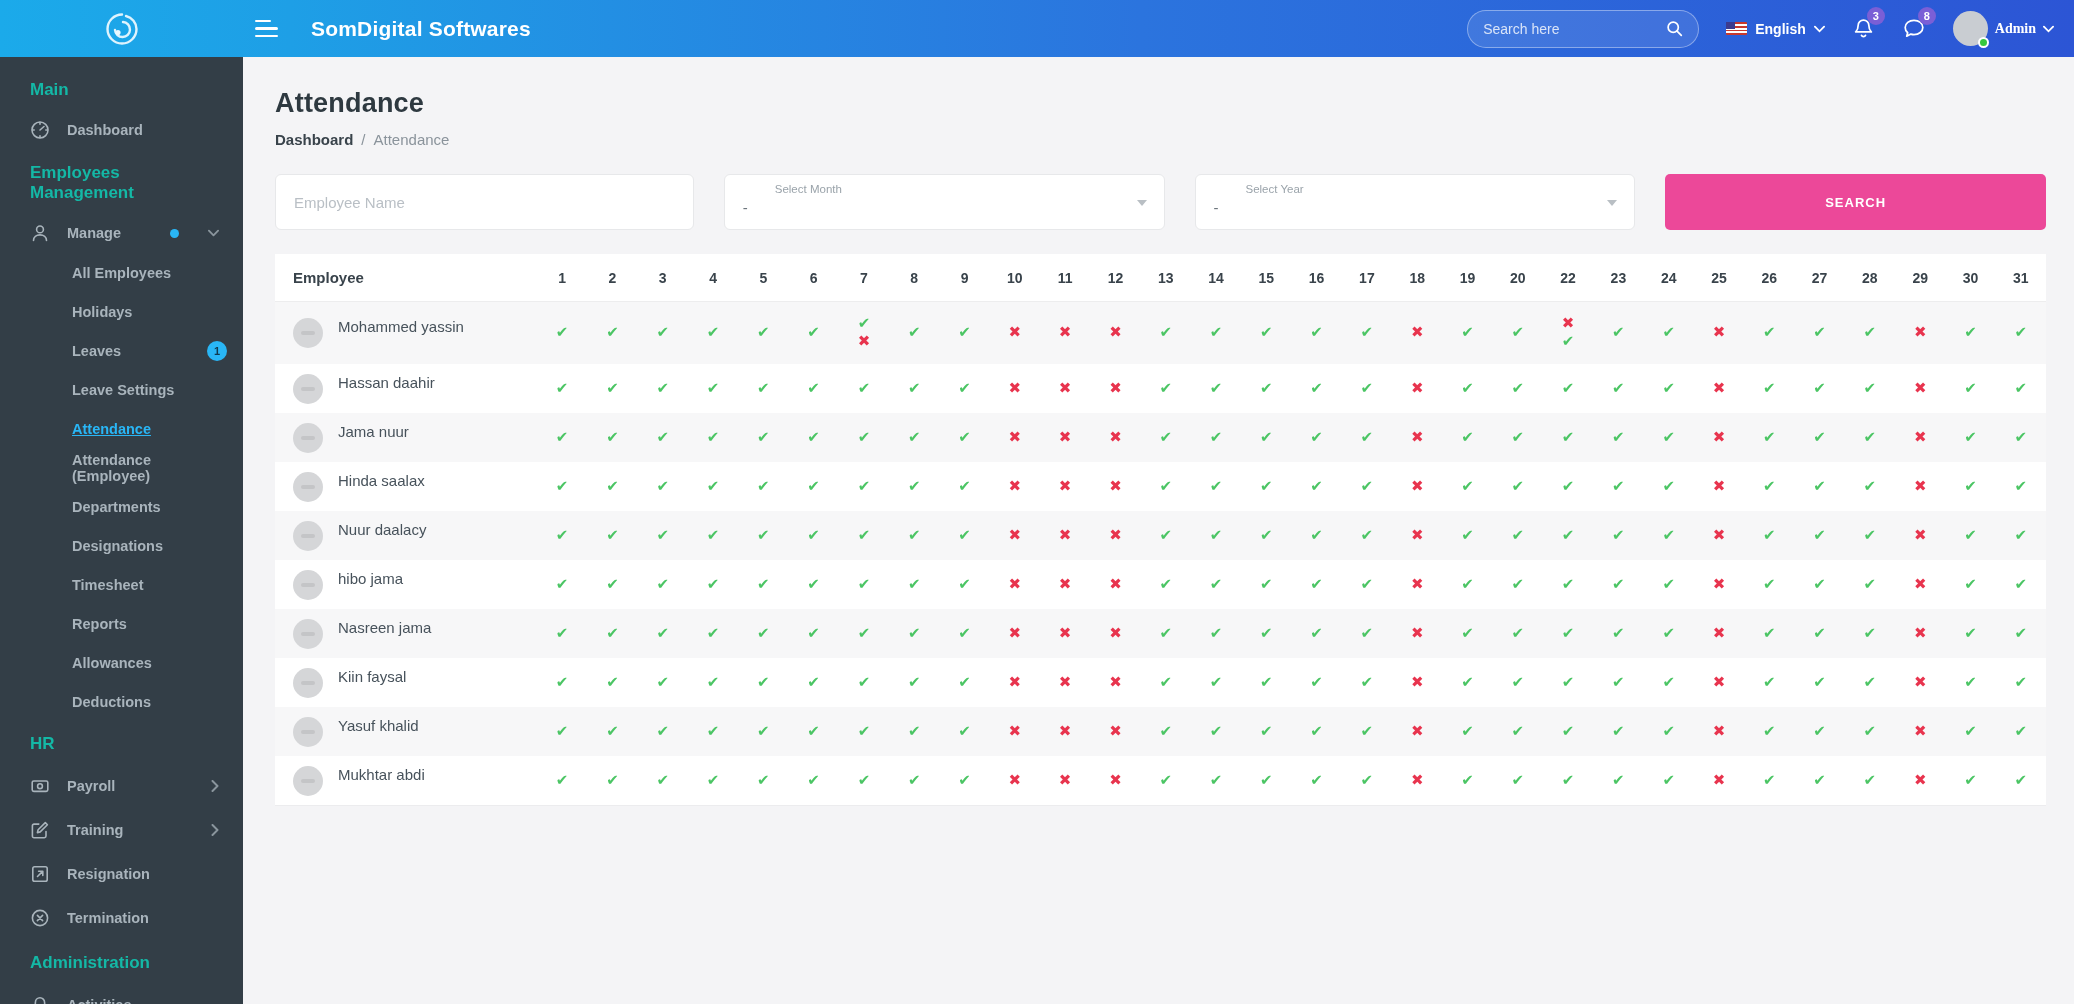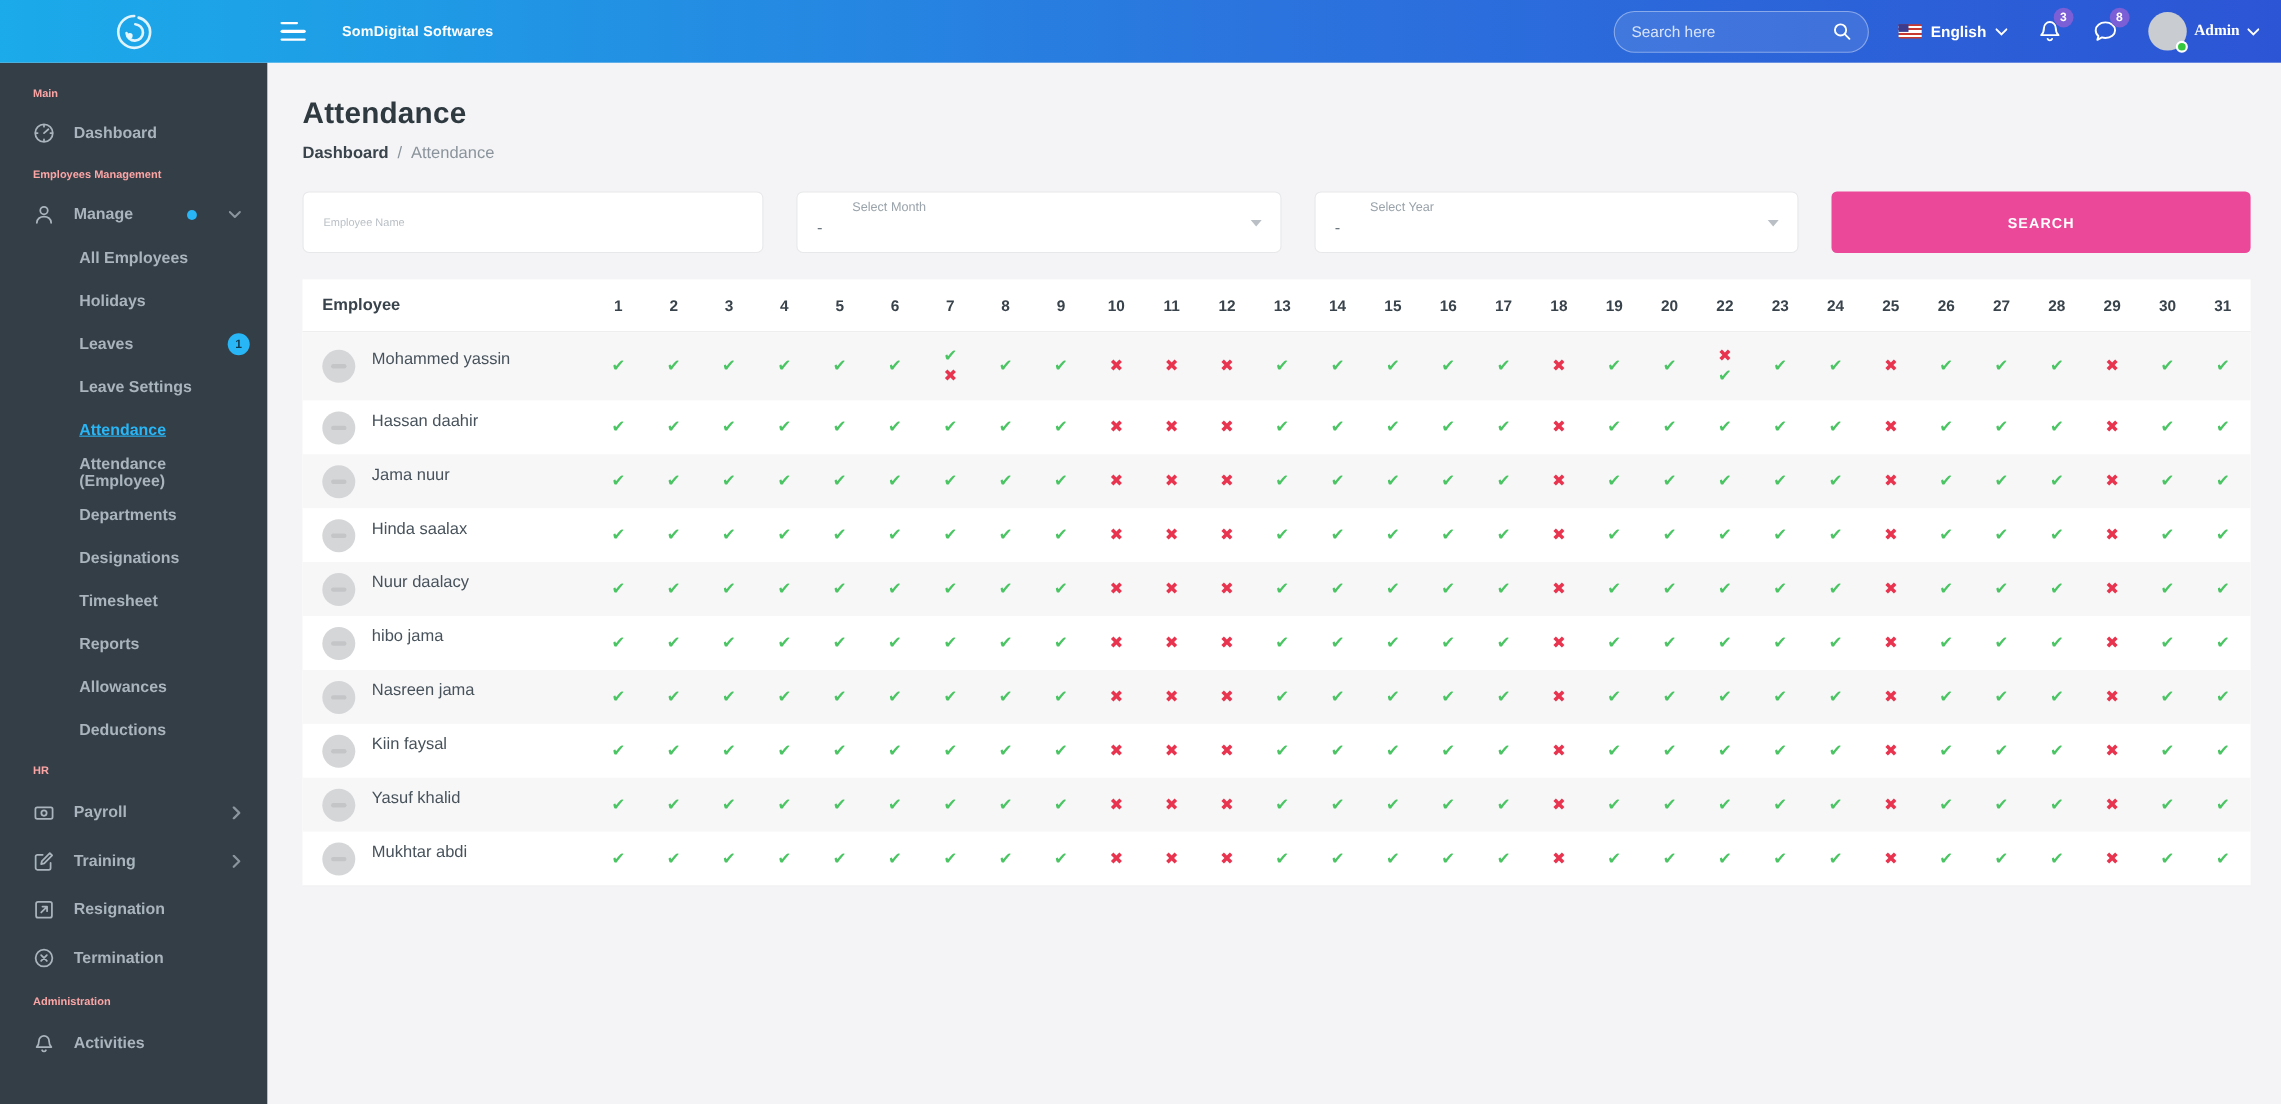--- a/index.html
+++ b/index.html
@@ -17,21 +17,21 @@
     position: absolute; top: 0; left: 0; right: 0; height: 57px;
     background: linear-gradient(90deg, #1BAAEA 0%, #1E9FE6 14%, #2B74DE 55%, #2C55D5 100%);
     display: flex; align-items: center; color: #fff; z-index: 5;
   }
   .logo-box { width: 243px; height: 100%; display: flex; align-items: center; justify-content: center; flex: 0 0 243px; }
   .hamburger { margin-left: 12px; width: 24px; cursor: pointer; display: flex; flex-direction: column; gap: 5px; }
   .hamburger span { height: 2.5px; background: #fff; border-radius: 2px; display: block; }
   .hamburger span:nth-child(1) { width: 16px; }
   .hamburger span:nth-child(2) { width: 23px; }
   .hamburger span:nth-child(3) { width: 23px; }
-  .brand { margin-left: 32px; font-size: 13px; font-weight: bold; letter-spacing: .2px; white-space: nowrap; }
+  .brand { margin-left: 32px; font-size: 21px; font-weight: bold; letter-spacing: .2px; white-space: nowrap; }
   .top-right { margin-left: auto; display: flex; align-items: center; gap: 27px; padding-right: 20px; }
   .search-pill {
     width: 232px; height: 38px; border: 1px solid rgba(255,255,255,.38);
     background: rgba(255,255,255,.10); border-radius: 19px;
     display: flex; align-items: center; padding: 0 15px;
   }
   .search-pill input {
     flex: 1; min-width: 0; background: transparent; border: none; outline: none;
     color: #fff; font-size: 14px; font-family: "Liberation Sans", sans-serif;
   }
@@ -48,21 +48,21 @@
   }
   .user-chip { display: flex; align-items: center; gap: 7px; font-size: 14px; font-weight: bold; cursor: pointer; font-family: Liberation Serif, serif; }
   .avatar { width: 35px; height: 35px; border-radius: 50%; background: #C9CDD2; position: relative; flex: 0 0 35px; }
   .online-dot { position: absolute; right: -1px; bottom: -2px; width: 11px; height: 11px; background: #35C83F; border: 2px solid #fff; border-radius: 50%; }
 
   
   .sidebar {
     position: absolute; top: 57px; left: 0; width: 243px; bottom: 0;
     background: #333E47; overflow: hidden; padding-top: 10px; color: #A9B4BC;
   }
-  .section-label { padding: 13px 30px 10px; color: #fca5a5; font-weight: bold; font-size: 10px; }
+  .section-label { padding: 13px 30px 10px; color: #14b8a6; font-weight: bold; font-size: 17px; }
   .nav-item { display: flex; align-items: center; height: 40px; padding: 0 24px 0 30px; gap: 17px; font-size: 14.5px; font-weight: bold; color: #A9B4BC; cursor: pointer; }
   .nav-item.hr-item { height: 44px; }
   .nav-item .nav-ic { width: 20px; height: 20px; flex: 0 0 20px; display: flex; align-items: center; }
   .nav-item svg { stroke: #A9B4BC; fill: none; stroke-width: 1.6; stroke-linecap: round; stroke-linejoin: round; }
   .active-dot { width: 9px; height: 9px; border-radius: 50%; background: #29B6F6; margin-left: auto; }
   .chev { display: flex; align-items: center; }
   .chev svg { stroke: #8A959D; stroke-width: 2; fill: none; }
   .chev.pushed { margin-left: auto; }
   .sub-item { display: flex; align-items: center; height: 39px; padding: 0 16px 0 72px; font-size: 14.5px; font-weight: bold; color: #A9B4BC; cursor: pointer; }
   .sub-item.active { color: #29B6F6; text-decoration: underline; }
@@ -70,21 +70,21 @@
 
   
   .main { position: absolute; left: 243px; top: 57px; right: 0; bottom: 0; padding: 31px 28px 0 32px; overflow: hidden; }
   .page-title { font-size: 27px; font-weight: bold; color: #2E3940; letter-spacing: .2px; }
   .breadcrumb { margin-top: 12px; font-size: 15px; color: #8A939B; display: flex; gap: 8px; align-items: center; }
   .breadcrumb .bc-home { color: #39434B; font-weight: bold; cursor: pointer; }
 
   .filters { display: flex; gap: 30px; margin-top: 26px; }
   .filter-cell { flex: 1; height: 56px; background: #fff; border: 1px solid #E7E8EA; border-radius: 6px; position: relative; }
   .input-cell { display: flex; align-items: center; padding: 0 18px; }
-  .input-cell input { width: 100%; border: none; outline: none; font-size: 10px; color: #4a555e; font-family: "Liberation Sans", sans-serif; }
+  .input-cell input { width: 100%; border: none; outline: none; font-size: 15px; color: #4a555e; font-family: "Liberation Sans", sans-serif; }
   .input-cell input::placeholder { color: #B9BFC5; }
   .select-cell { padding: 8px 40px 0 18px; cursor: pointer; }
   .select-label { font-size: 11.5px; color: #9AA3AA; margin-left: 32px; }
   .select-value { font-size: 15px; color: #6D767D; margin-top: 4px; }
   .select-arrow { position: absolute; right: 17px; top: 25px; width: 0; height: 0;
     border-left: 5px solid transparent; border-right: 5px solid transparent; border-top: 6px solid #B9BFC4; }
   .search-btn { flex: 1; height: 56px; background: #ec4899; border: none; border-radius: 5px; color: #fff;
     font-size: 13px; font-weight: bold; letter-spacing: 1px; cursor: pointer; font-family: "Liberation Sans", sans-serif; }
 
   

